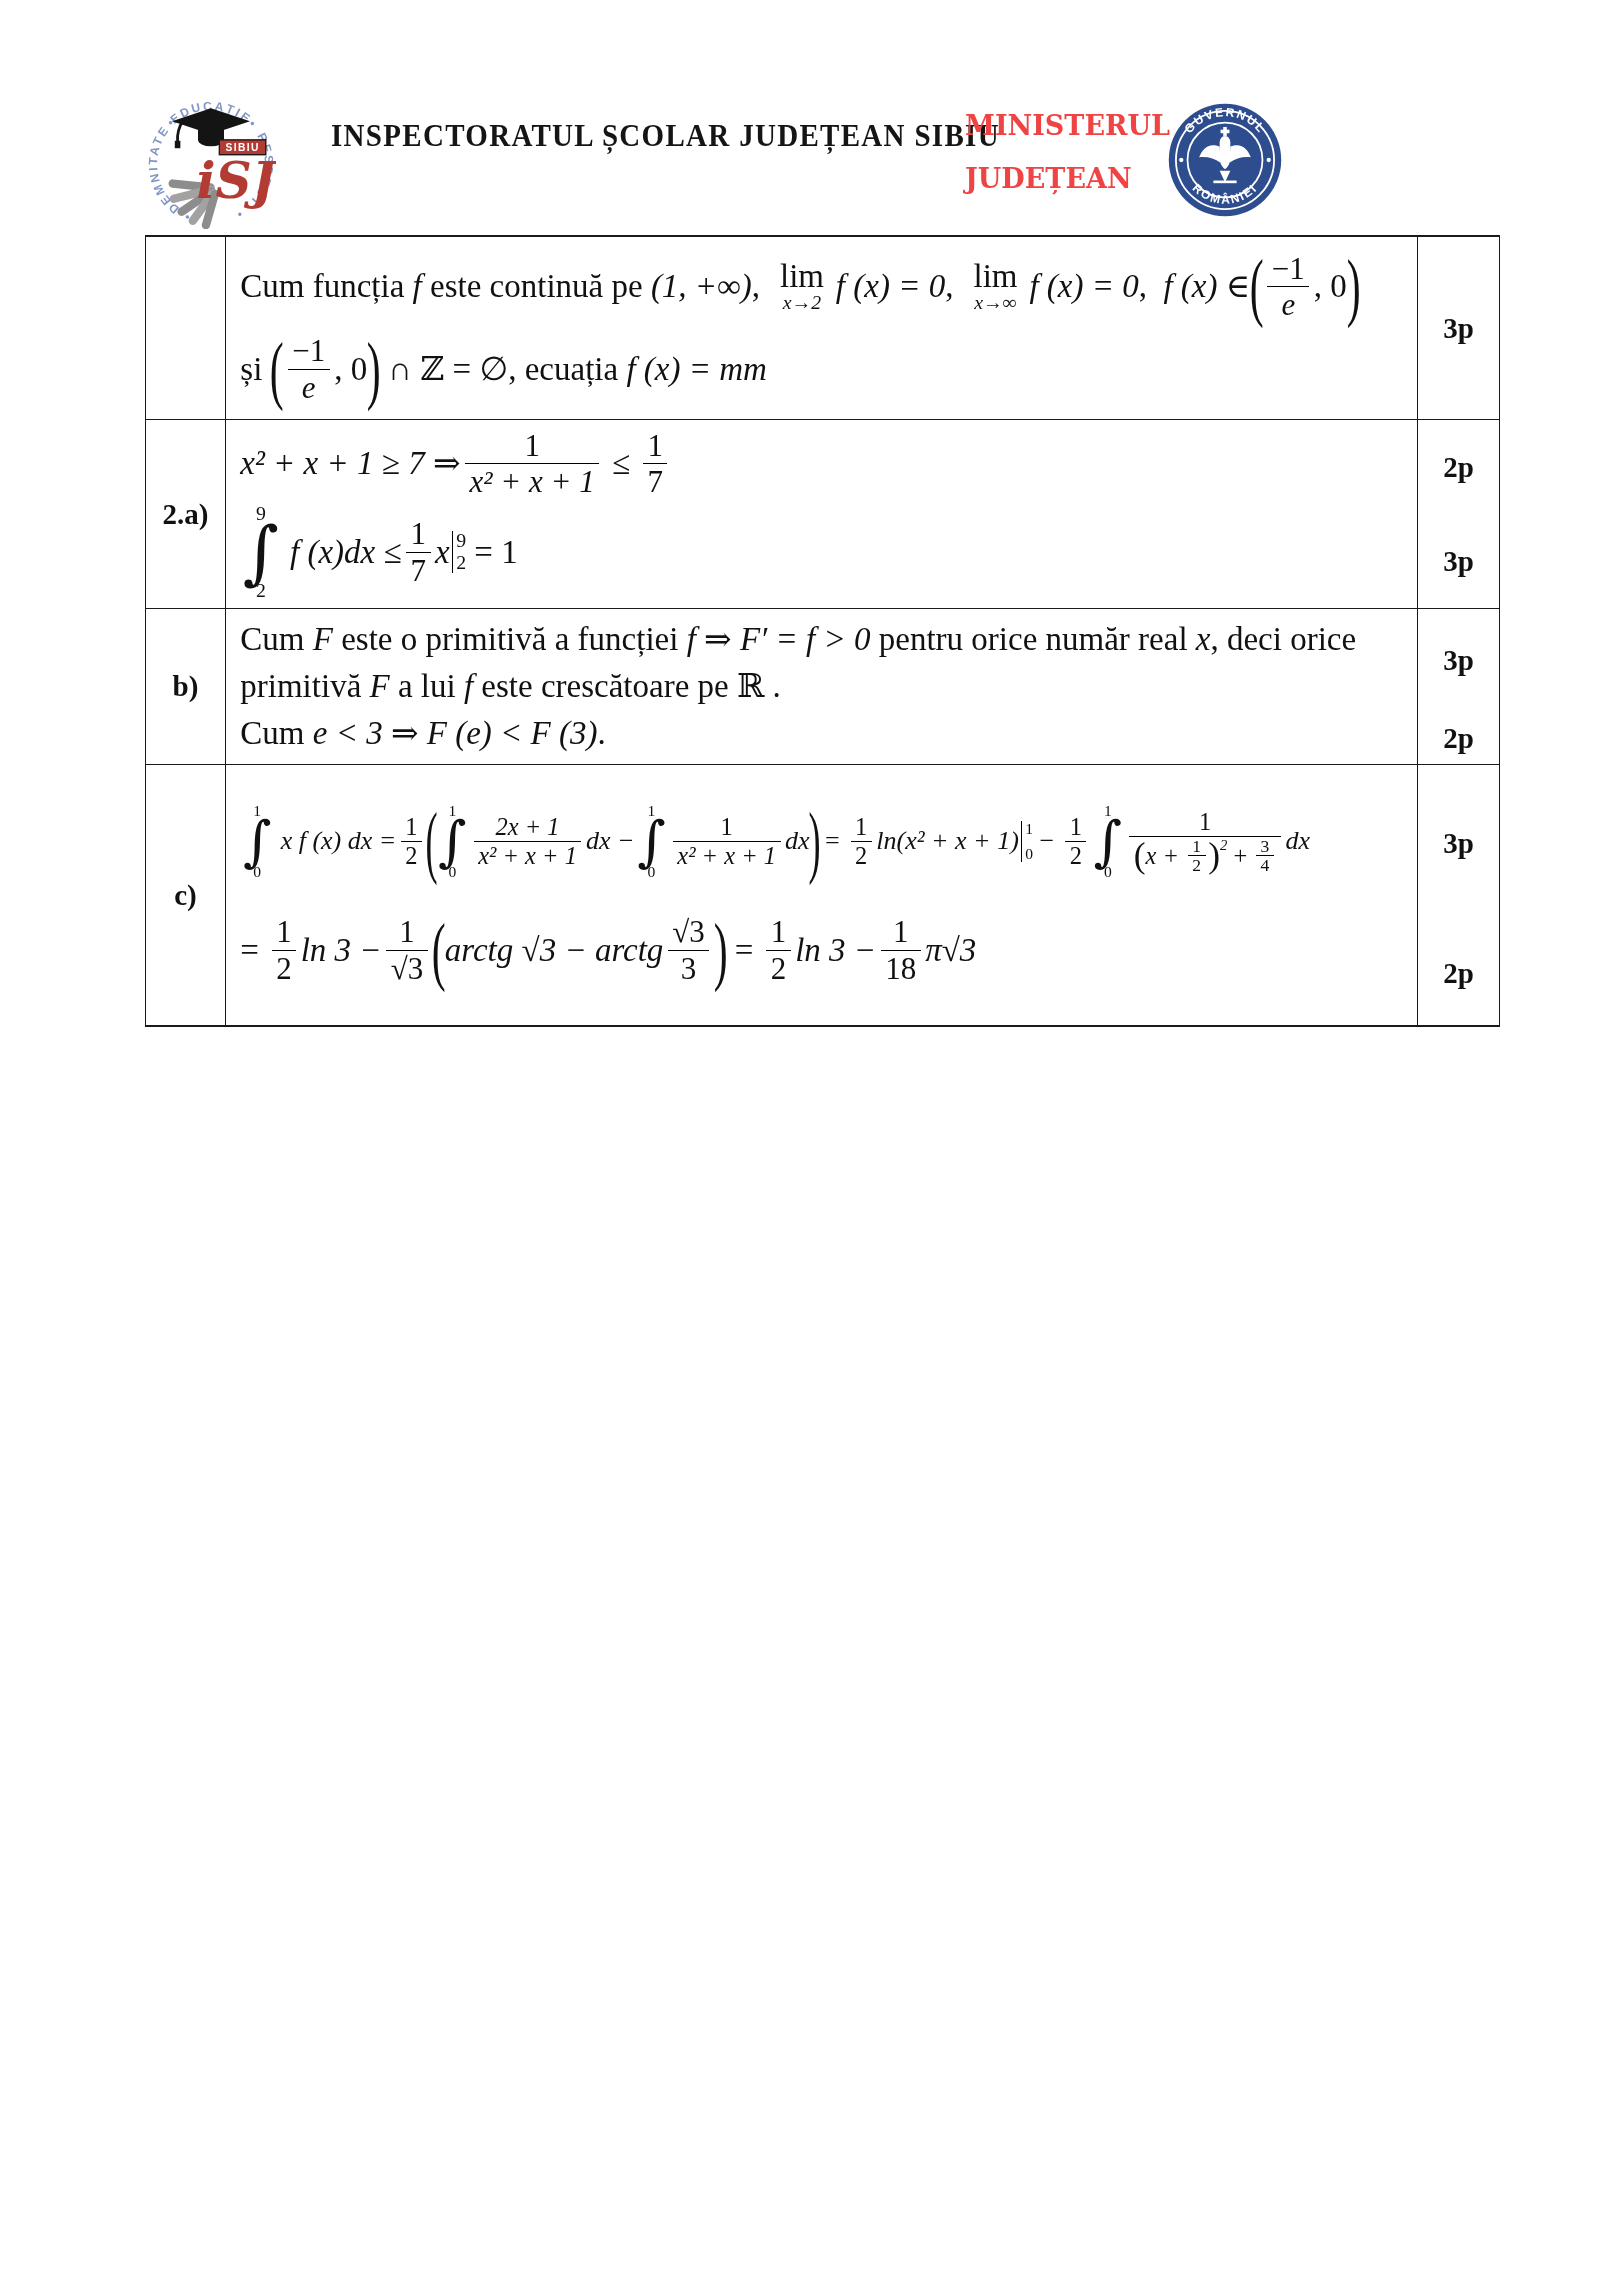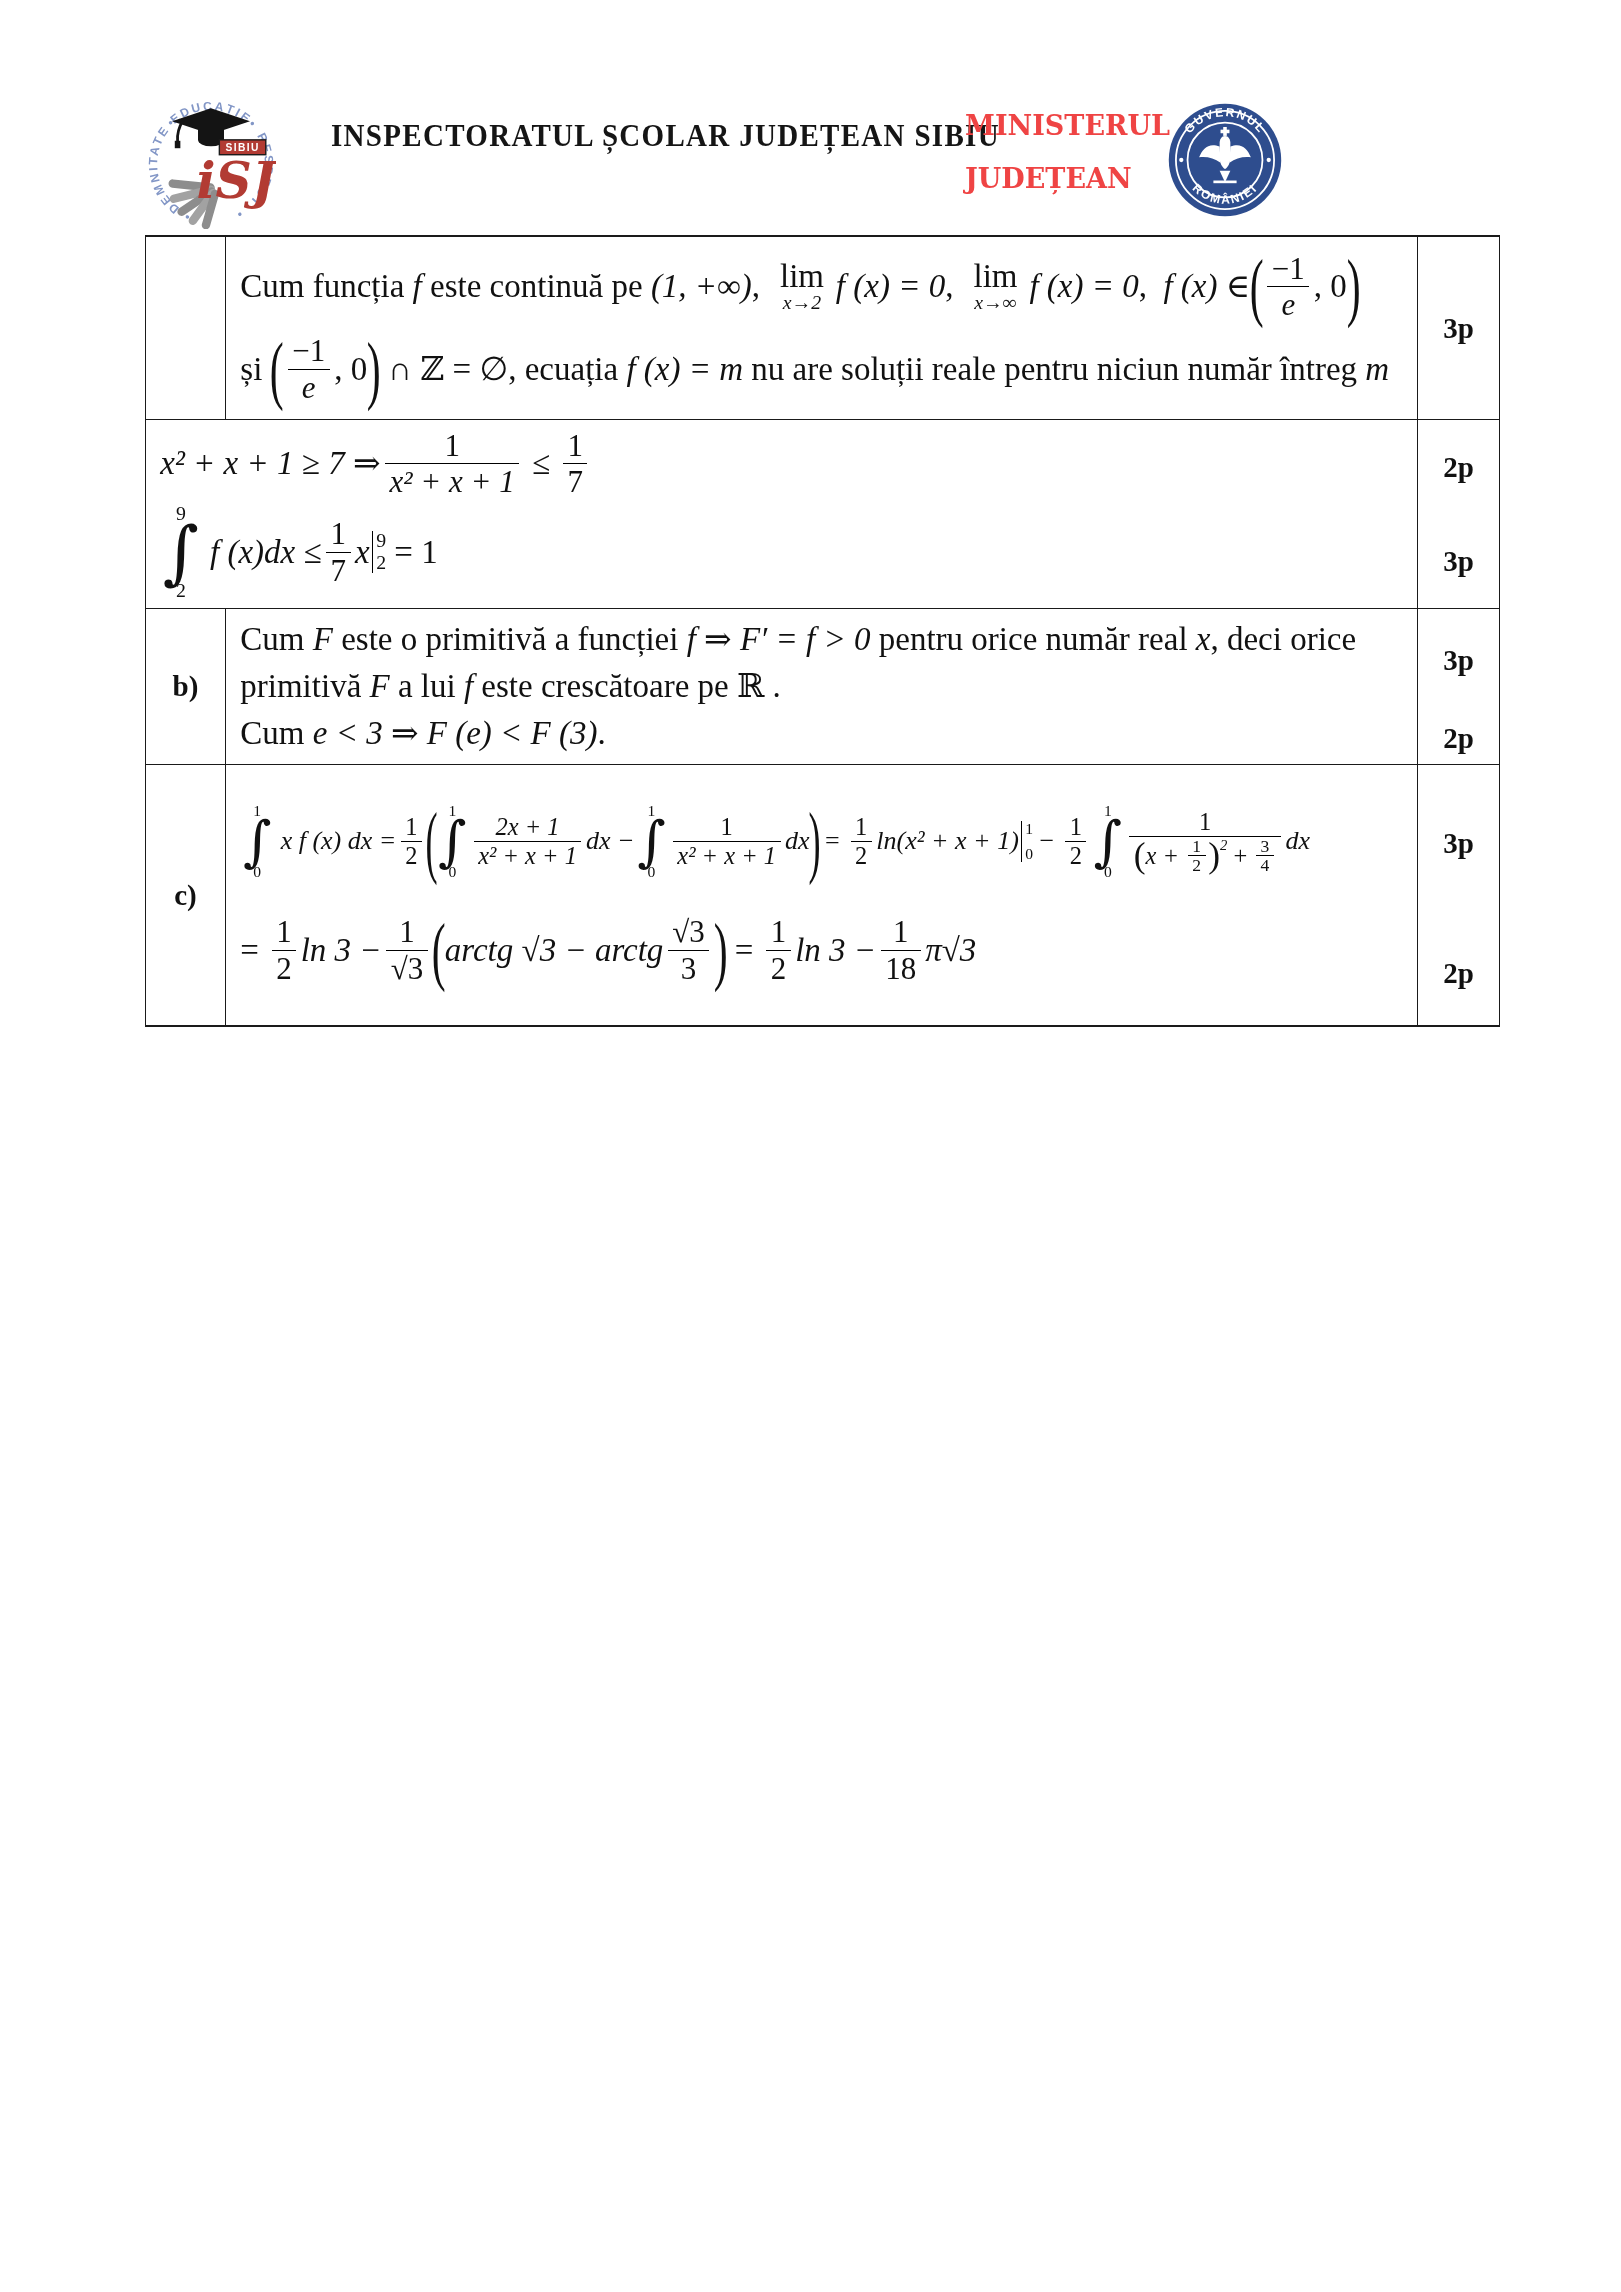--- a/index.html
+++ b/index.html
@@ -173,30 +173,30 @@
         </div>
         <div class="mline">
           <span class="rm">și </span>
           <span class="bigp">(</span>
           <span class="fr"><span class="fn rm">−1</span><span class="fd mi">e</span></span>
           <span class="rm">, 0</span>
           <span class="bigp">)</span>
           <span class="rm"> ∩ ℤ = ∅</span>
             <span class="rm">, ecuația </span>
             <span class="mi">f (x) = m</span>
-            <span class="rm"> nu are soluții reale pentru niciun număr întreg </span>
             <span class="mi">m</span>
         </div>
       </div>
       <div class="c-pts">
         <div class="pts-one">3p</div>
       </div>
     </div>
 
     <div class="trow h-r2a">
+      <div class="c-label">2.a)</div>
       <div class="c-main">
         <div class="mline">
           <span class="mi">x² + x + 1 ≥ 7 ⇒</span>
           <span class="fr"><span class="fn rm">1</span><span class="fd mi">x² + x + 1</span></span>
           <span class="rm"> ≤ </span>
           <span class="fr"><span class="fn rm">1</span><span class="fd rm">7</span></span>
         </div>
         <div class="mline">
           <span class="intg"><span class="ib">9</span><span class="is">∫</span><span class="ib">2</span></span>
           <span class="mi"> f (x)dx ≤</span>

